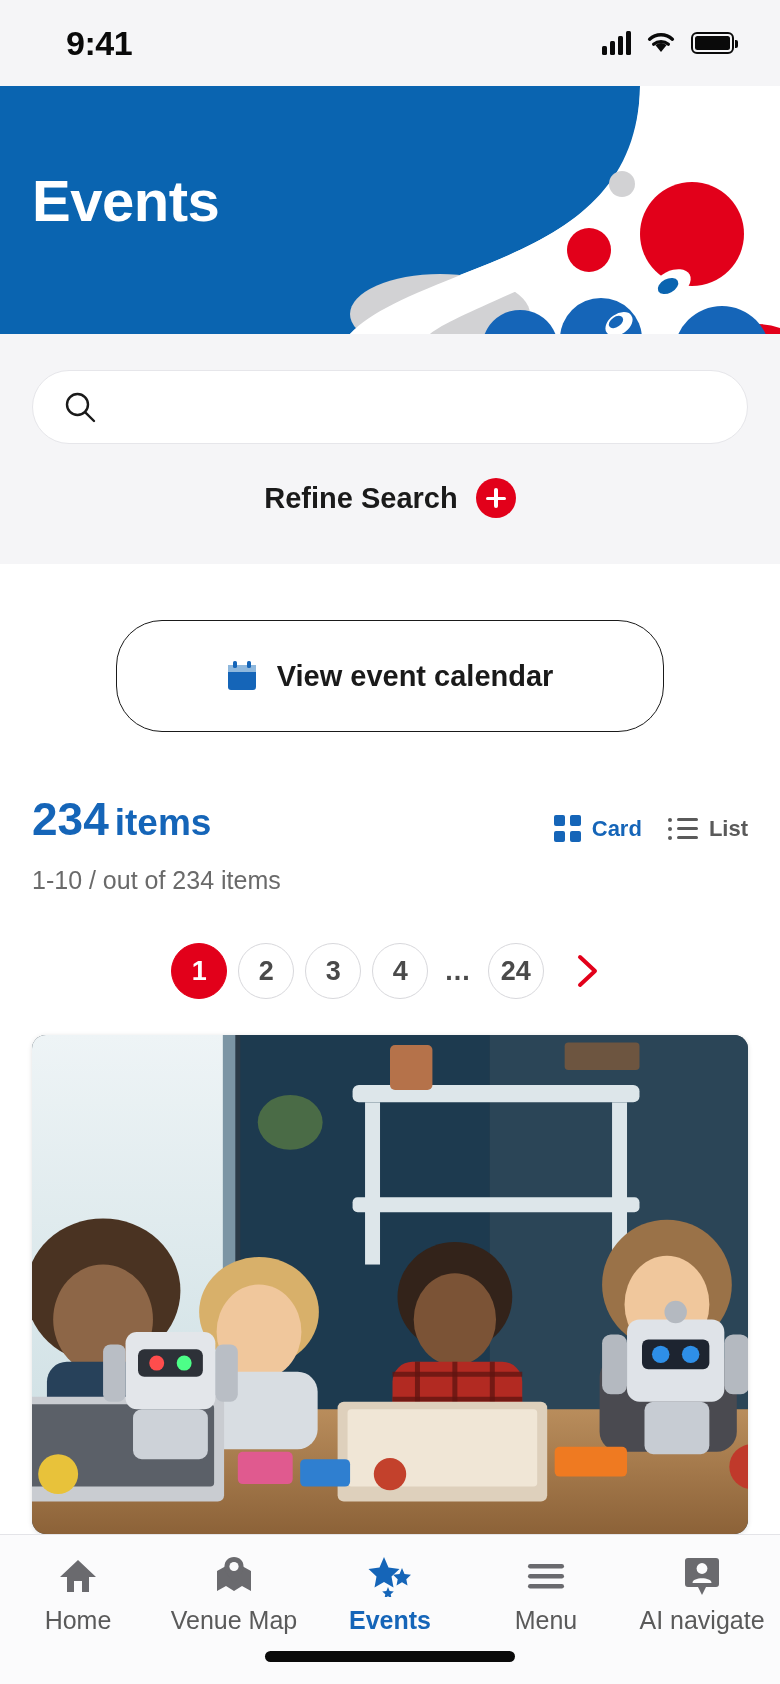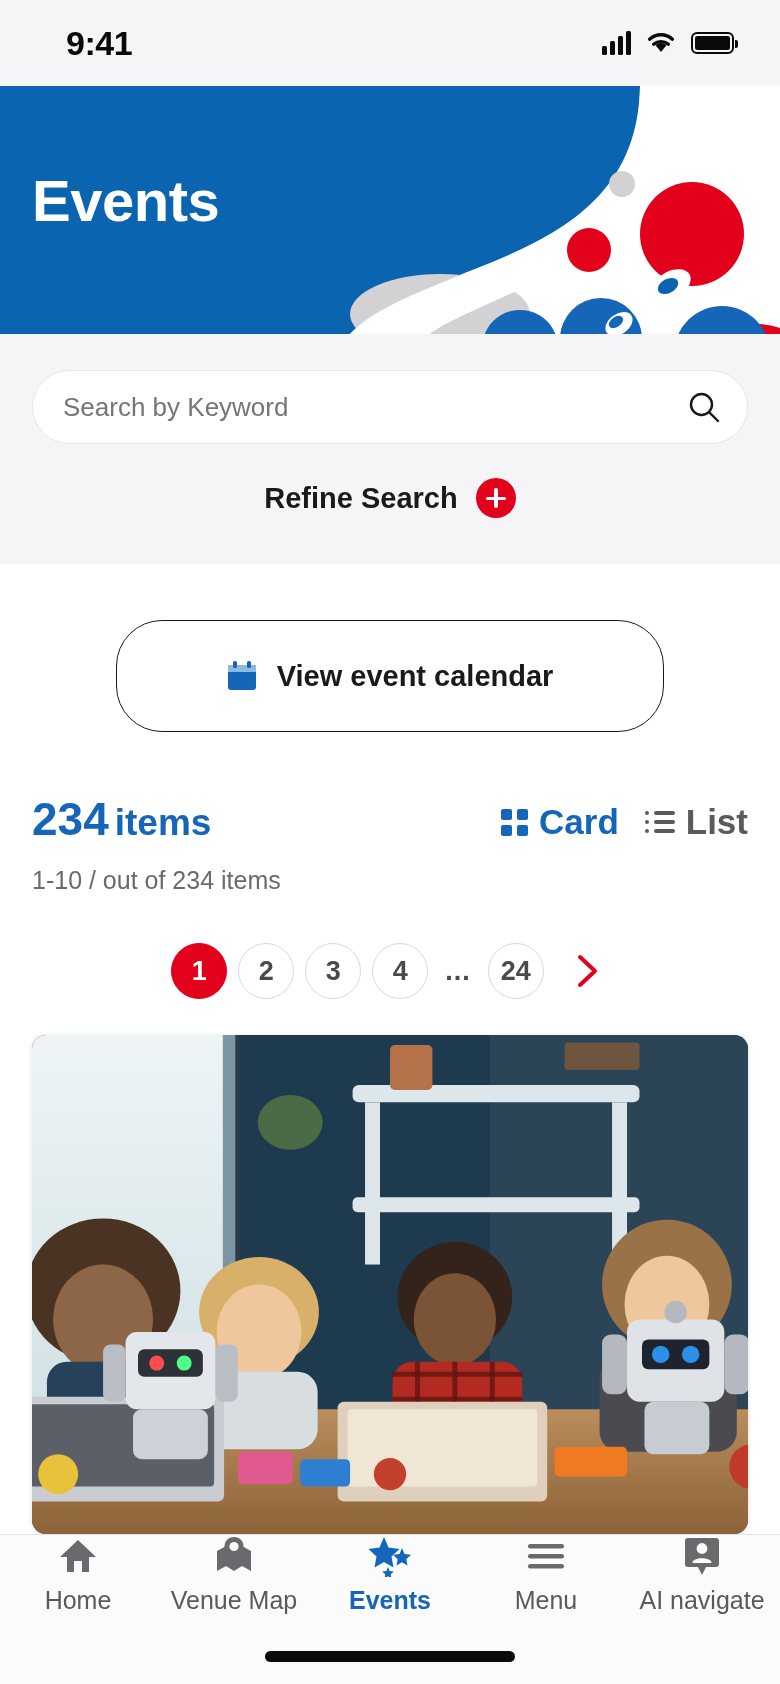--- a/index.html
+++ b/index.html
@@ -207,21 +207,21 @@
   .items-count .num { font-size: 46px; }
   .items-count .word { font-weight: 600; margin-left: 6px; font-size: 37px; }
 
   .view-toggles { display: flex; align-items: center; gap: 26px; }
   .view-toggle {
     display: flex;
     align-items: center;
     gap: 11px;
     cursor: pointer;
   }
-  .view-toggle-label { font-size: 35px; font-weight: 700; }
+  .view-toggle-label { font-size: 22px; font-weight: 700; }
   .view-toggle.active .view-toggle-label { color: #1565b8; }
   .view-toggle.inactive .view-toggle-label { color: #5a5a5a; }
 
   .card-icon { display: grid; grid-template-columns: 11px 11px; grid-template-rows: 11px 11px; gap: 5px; }
   .card-icon i { display: block; width: 11px; height: 11px; background: #1565b8; border-radius: 2px; }
 
   .list-icon { display: flex; flex-direction: column; gap: 5px; width: 30px; }
   .list-icon .line { display: flex; align-items: center; gap: 5px; }
   .list-icon .dot { width: 4px; height: 4px; background: #5a5a5a; border-radius: 50%; flex: 0 0 auto; }
   .list-icon .bar { flex: 1; height: 3.5px; background: #5a5a5a; border-radius: 2px; }
@@ -289,20 +289,21 @@
   .event-photo { display: block; width: 100%; height: 100%; }
 
   
   .bottom-nav {
     flex: 0 0 auto;
     height: 150px;
     background: #fbfbfc;
     border-top: 1px solid #e4e4e8;
     display: flex;
     align-items: flex-start;
+    padding-top: 20px;
   }
   .nav-item {
     flex: 1;
     display: flex;
     flex-direction: column;
     align-items: center;
     gap: 9px;
     cursor: pointer;
   }
   .nav-icon { height: 42px; display: flex; align-items: center; justify-content: center; }
@@ -365,21 +366,20 @@
       <ellipse cx="619" cy="238" rx="15" ry="10" fill="#ffffff" transform="rotate(-35 619 238)"></ellipse>
       <ellipse cx="616" cy="236" rx="8" ry="5" fill="#1565b8" transform="rotate(-35 616 236)"></ellipse>
       <circle cx="722" cy="268" r="48" fill="#1565b8"></circle>
       <circle cx="488" cy="305" r="26" fill="#1565b8"></circle>
     </svg>
     <div class="hero-title">Events</div>
   </div>
 
   <div class="search-section">
     <div class="search-box">
-      <input class="search-input" type="text" placeholder="Search by Keyword" style="">
       <span class="search-icon">
         <svg width="34" height="34" viewBox="0 0 34 34">
           <circle cx="14.5" cy="14.5" r="10.5" stroke="#1a1a1a" stroke-width="2.4" fill="none"></circle>
           <line x1="22.3" y1="22.3" x2="31" y2="31" stroke="#1a1a1a" stroke-width="2.4" stroke-linecap="round"></line>
         </svg>
       </span>
     </div>
     <div class="refine-row">
       <span class="refine-label">Refine Search</span>
       <span class="refine-plus"></span>

